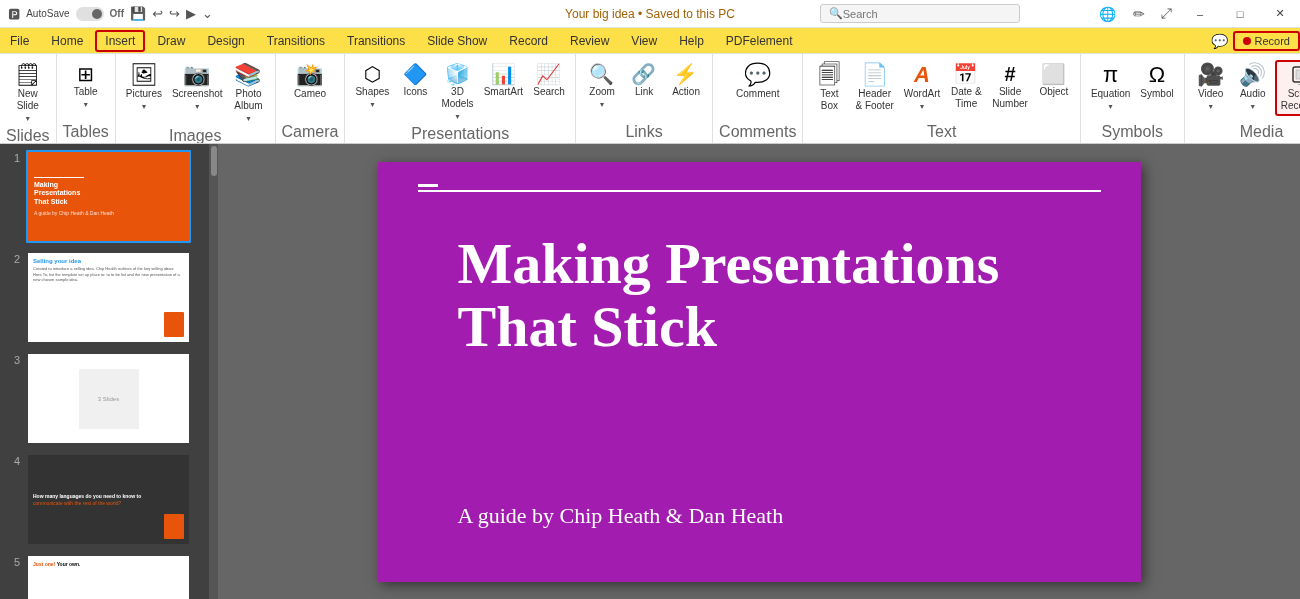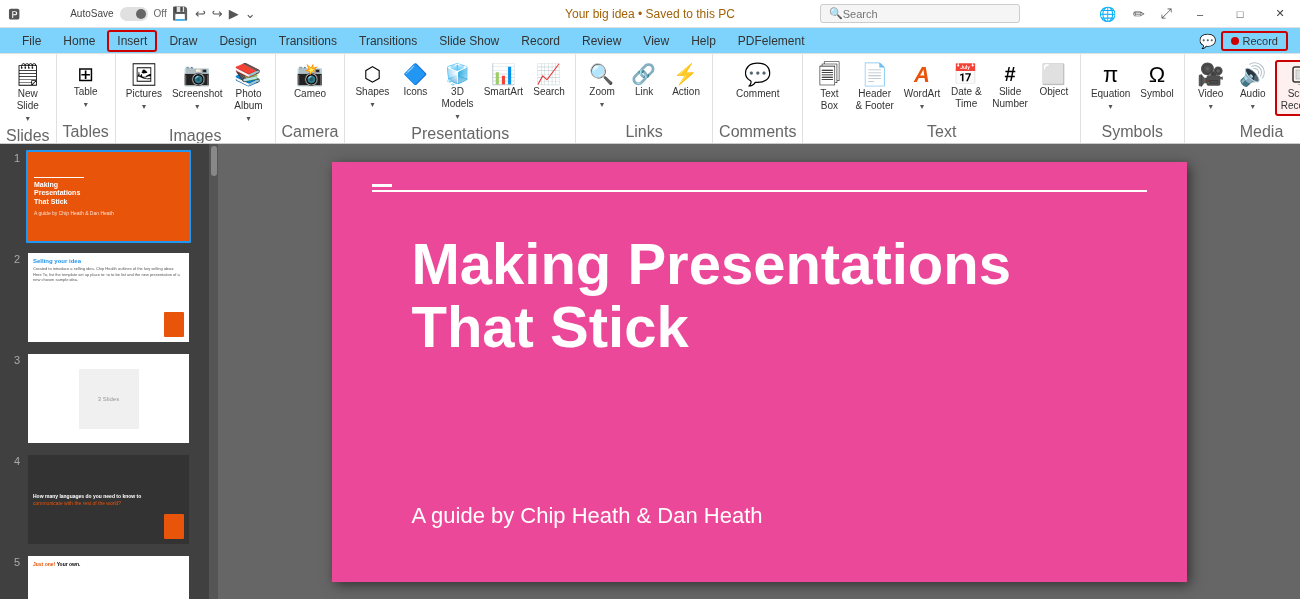--- a/index.html
+++ b/index.html
@@ -9,45 +9,45 @@
     .title-bar {
       background: #ffffff;
       height: 28px;
       display: flex;
       align-items: center;
       padding: 0 8px;
       border-bottom: 1px solid #e0e0e0;
       position: relative;
     }
     .title-bar-left { display: flex; align-items: center; gap: 6px; }
-    .autosave-label { font-size: 10px; color: #444; margin-left: 44px; }
+    .autosave-label { font-size: 10px; color: #444; }
     .toggle-switch {
       width: 28px; height: 14px; background: #e0e0e0; border-radius: 7px;
       display: inline-flex; align-items: center; padding: 2px;
     }
     .toggle-knob { width: 10px; height: 10px; background: #666; border-radius: 50%; margin-left: auto; }
     .tb-icon { font-size: 13px; color: #555; cursor: pointer; }
     .title-center { position: absolute; left: 50%; transform: translateX(-50%); font-size: 12px; color: #a16207; }
     .search-box {
       position: absolute; right: 280px; top: 4px;
       display: flex; align-items: center;
       background: #f5f5f5; border: 1px solid #ccc; border-radius: 3px;
       padding: 2px 8px; width: 200px;
     }
     .search-box input { border: none; background: transparent; font-size: 11px; outline: none; width: 160px; }
     .title-bar-right { position: absolute; right: 0; display: flex; align-items: center; }
     .win-btn { width: 40px; height: 28px; display: flex; align-items: center; justify-content: center; font-size: 11px; color: #444; cursor: pointer; }
 
     
     .menu-bar {
-      background: #7dd3fc;
+      background: #fde047;
       height: 26px;
       display: flex;
       align-items: center;
-      padding: 0 12px;
+      padding: 0 0;
       border-bottom: 1px solid #e0e0e0;
       gap: 2px;
     }
     .menu-item {
       padding: 4px 10px;
       font-size: 12px;
       color: #333;
       cursor: pointer;
       border-radius: 2px;
     }
@@ -206,25 +206,26 @@
     
     .slide-canvas-area {
       flex: 1;
       display: flex;
       align-items: center;
       justify-content: center;
       background: #666;
       padding: 20px;
     }
     .slide-canvas {
-      width: 855px;
+      width: 763px;
       height: 420px;
-      background: #ec4899;
+      background: #a21caf;
       position: relative;
       box-shadow: 3px 3px 12px rgba(0,0,0,0.5);
+      font-family: Liberation Serif, serif;
     }
     .slide-top-line {
       position: absolute;
       top: 28px;
       left: 40px;
       right: 40px;
       height: 2px;
       background: white;
     }
     .slide-dash {
@@ -258,21 +259,21 @@
 </head>
 <body>
 
 <div class="title-bar">
   <div class="title-bar-left">
     <span class="tb-icon">🅿</span>
     <span class="autosave-label">AutoSave</span>
     <div class="toggle-switch">
       <div class="toggle-knob"></div>
     </div>
-    <span style="font-size:10px;color:#666;">Off</span>
+    <span style="font-size:10px;color:#666;font-weight:bold;">Off</span>
     <span class="tb-icon">💾</span>
     <span class="tb-icon">↩</span>
     <span class="tb-icon">↪</span>
     <span class="tb-icon">▶</span>
     <span class="tb-icon">⌄</span>
   </div>
   <div class="title-center">
     <span>Your big idea • Saved to this PC</span>
   </div>
   <div class="search-box">

